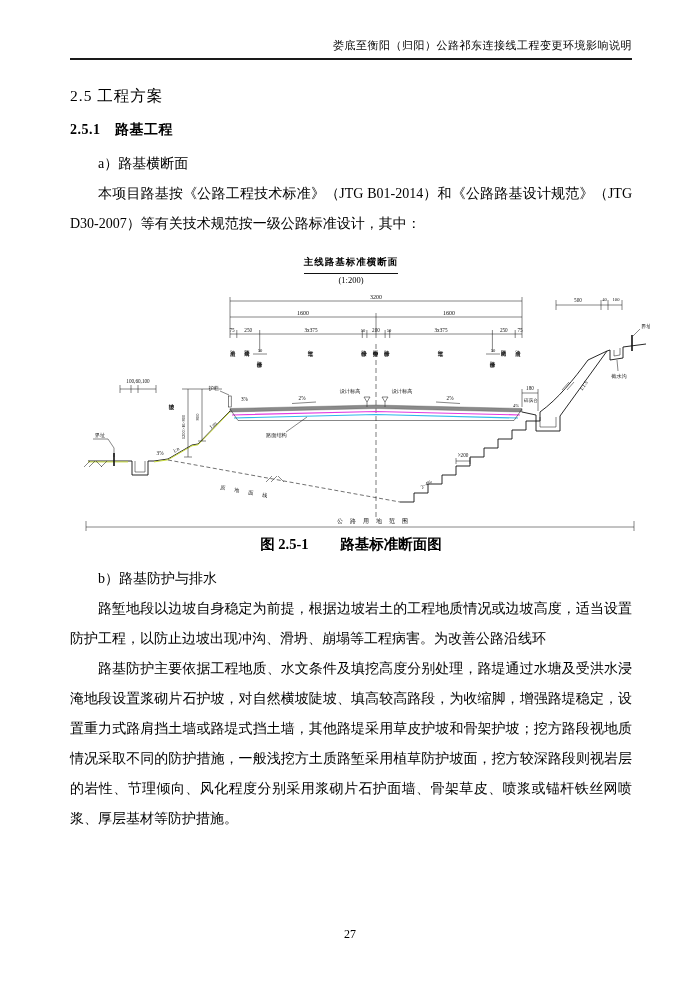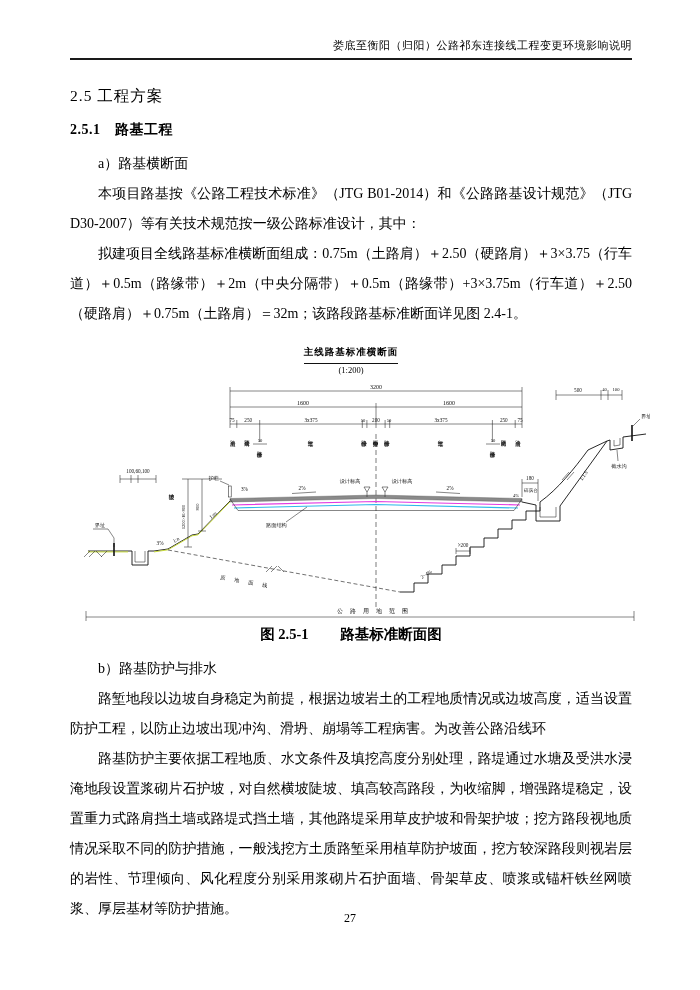--- a/index.html
+++ b/index.html
@@ -55,21 +55,21 @@
   }
   .fig-scale{font-size:8.5px;margin-top:1px;}
   .fig-svg{display:block;margin:4px auto 0 auto;}
   .fig-caption{
     margin-top:4px;
     font-size:14.5px;font-weight:bold;
   }
   .fig-caption .gap{display:inline-block;width:2.2em;}
   .page-number{
     position:absolute;
-    left:0;right:0;bottom:64px;
+    left:0;right:0;bottom:48px;
     text-align:center;
     font-size:12px;
   }
   
   svg text{fill:#111;font-family:"Liberation Serif","DejaVu Serif",serif;}
   .t6{font-size:6px;} .t5{font-size:5.2px;} .t45{font-size:4.6px;}
   .vtext{writing-mode:vertical-rl;text-orientation:upright;font-size:5.6px;}
   .thin{stroke:#222;stroke-width:0.55;fill:none;}
   .main{stroke:#111;stroke-width:0.9;fill:none;}
   .dashed{stroke:#333;stroke-width:0.7;fill:none;stroke-dasharray:4 2.5;}
@@ -83,21 +83,20 @@
 <div class="page">
 
   <div class="doc-header">
     <span>娄底至衡阳（归阳）公路祁东连接线工程变更环境影响说明</span>
   </div>
 
   <div class="h1">2.5 工程方案</div>
   <div class="h2">2.5.1　路基工程</div>
   <div class="list-item">a）路基横断面</div>
   <p class="para">本项目路基按《公路工程技术标准》（JTG B01-2014）和《公路路基设计规范》（JTG D30-2007）等有关技术规范按一级公路标准设计，其中：</p>
-  <p class="para">拟建项目全线路基标准横断面组成：0.75m（土路肩）＋2.50（硬路肩）＋3×3.75（行车道）＋0.5m（路缘带）＋2m（中央分隔带）＋0.5m（路缘带）+3×3.75m（行车道）＋2.50（硬路肩）＋0.75m（土路肩）＝32m；该路段路基标准断面详见图 2.4-1。</p>
 
   <div class="figure">
     <div>
       <span class="fig-title">主线路基标准横断面</span>
       <div class="fig-scale">(1:200)</div>
     </div>
 
     <svg class="fig-svg" width="580" height="242" viewBox="0 0 580 242">
 
       <g class="thin">

